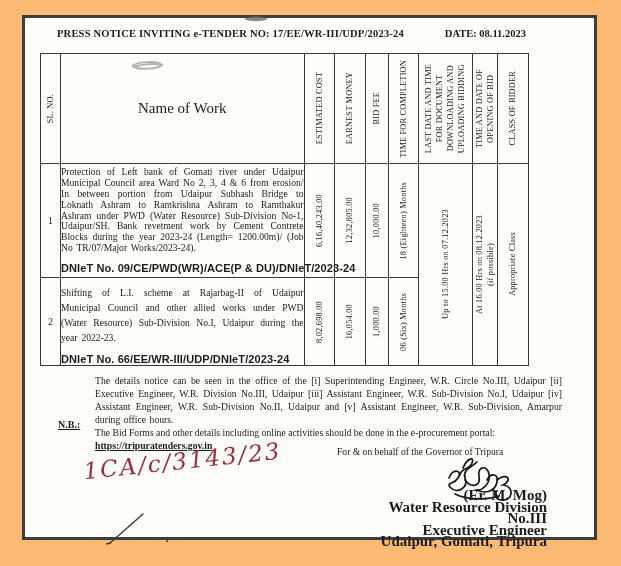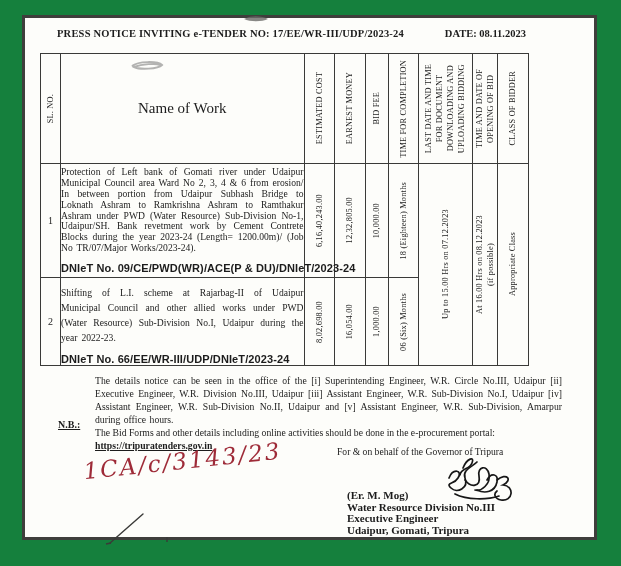--- a/index.html
+++ b/index.html
@@ -1,18 +1,18 @@
 <!DOCTYPE html>
 <html><head>
 <meta charset="utf-8">
 <style>
   * { margin:0; padding:0; box-sizing:border-box; }
   html,body { width:621px; height:566px; background:#ffffff; overflow:hidden;
               font-family:"Liberation Serif", serif; color:#1c1c1c; }
-  .stage { position:relative; width:621px; height:566px; background:#15803d; }
+  .stage { position:relative; width:621px; height:566px; background:#fdba74; }
 
   .paper { position:absolute; left:22px; top:15px; width:575px; height:525px;
            border:3px solid #3f3e3c; background:#fdfdfa; }
 
   .doc-head { position:absolute; left:32px; top:10px; font-size:10.5px; font-weight:bold;
               letter-spacing:.2px; white-space:nowrap; }
   .doc-date { position:absolute; right:68px; top:10px; font-size:10.5px; font-weight:bold;
               white-space:nowrap; }
 
   table.tender { position:absolute; left:15px; top:35px; border-collapse:collapse;
@@ -37,22 +37,22 @@
   .nb-label { position:absolute; left:33px; top:357px; font-size:10px; font-weight:bold;
               text-decoration:underline;margin-top:44px; }
   .nb-body { position:absolute; left:70px; top:356px; width:467px; font-size:9.7px;
              line-height:13px; }
   .nb-para { text-align:justify; word-spacing:1px; }
   .nb-portal-line { text-align:left; }
   .nb-url { font-weight:bold; text-decoration:underline; }
 
   .behalf { position:absolute; left:312px; top:428px; width:205px; text-align:left;
             font-size:9.6px; font-weight:normal; white-space:nowrap; }
-  .sigblock { position:absolute; left:322px; top:472px; width:200px; text-align:left;
-              font-size:11px; font-weight:bold; line-height:11.6px; }
+  .sigblock { position:absolute; left:322px; top:472px; width:200px; text-align:right;
+              font-size:15px; font-weight:bold; line-height:11.6px; }
   .sig-svg { position:absolute; left:400px; top:436px; }
 
   .handref { position:absolute; left:58px; top:430px; transform:rotate(-6deg);
              font-family:"DejaVu Serif", serif; font-style:italic; font-size:23px;
              letter-spacing:2px; white-space:nowrap; }
 
   .artifacts { position:absolute; left:0; top:0; pointer-events:none; z-index:6; }
 </style>
 </head>
 <body>

